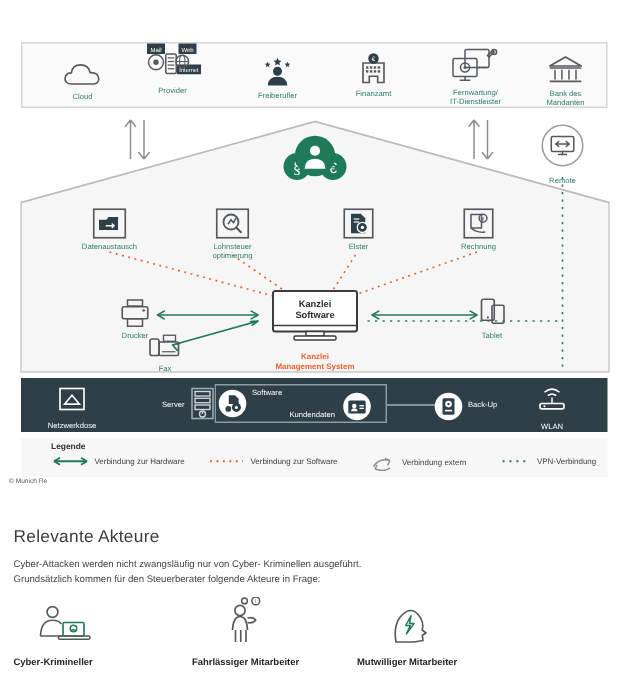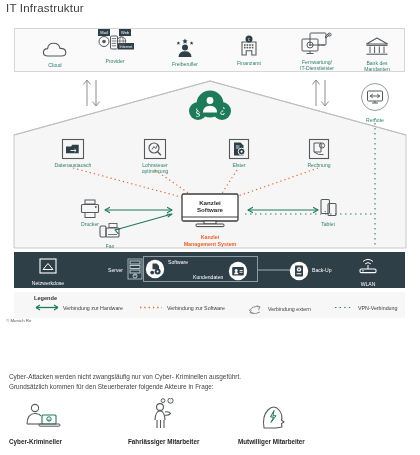--- a/index.html
+++ b/index.html
@@ -59,21 +59,20 @@
   
   .actor{position:absolute;top:400px;width:128px;}
   .actor .glyph{height:32px;display:flex;align-items:flex-end;justify-content:flex-start;padding-left:14px;}
   .actor .cap{font-size:6.3px;font-weight:bold;color:#262626;margin-top:6px;}
 </style>
 </head>
 <body>
 
 <div class="page">
 
-  <div class="section-title" id="t-it">IT Infrastruktur</div>
 
   <div class="band"></div>
 
   <div class="ext" style="left:18px;top:34px;">
     <div class="glyph">
       <svg width="26" height="20" viewBox="0 0 26 20">
         <path d="M6 16 Q1 16 1.4 12 Q1.8 8.6 5.6 8.6 Q6.2 3.2 11.6 3.2 Q17.2 3.2 18 8.4 Q23.5 8.2 23.8 12.3 Q24 16 19.5 16 Z" fill="none" stroke="#55595c" stroke-width="1.1" stroke-linejoin="round"></path>
       </svg>
     </div>
     <div class="cap">Cloud</div>
@@ -449,20 +448,21 @@
 
   <div class="leg" style="left:333px;">
     <svg width="22" height="7">
       <line x1="2" y1="3.5" x2="20" y2="3.5" stroke="#2e7d6b" stroke-width="1.2" stroke-dasharray="1.4,3.2"></line>
     </svg>
     <span class="lt">VPN-Verbindung</span>
   </div>
 
   <div class="copyright">© Munich Re</div>
 
+  <div class="section-title" id="t-akt">Relevante Akteure</div>
 
   <div class="body-text">
     <span>Cyber-Attacken werden nicht zwangsläufig nur von Cyber- Kriminellen ausgeführt.</span><br>
     <span>Grundsätzlich kommen für den Steuerberater folgende Akteure in Frage:</span>
   </div>
 
   <div class="actor" style="left:9px;">
     <div class="glyph">
       <svg width="44" height="30" viewBox="0 0 44 30">
         <circle cx="12" cy="6" r="3.6" fill="none" stroke="#55595c" stroke-width="1.1"></circle>

